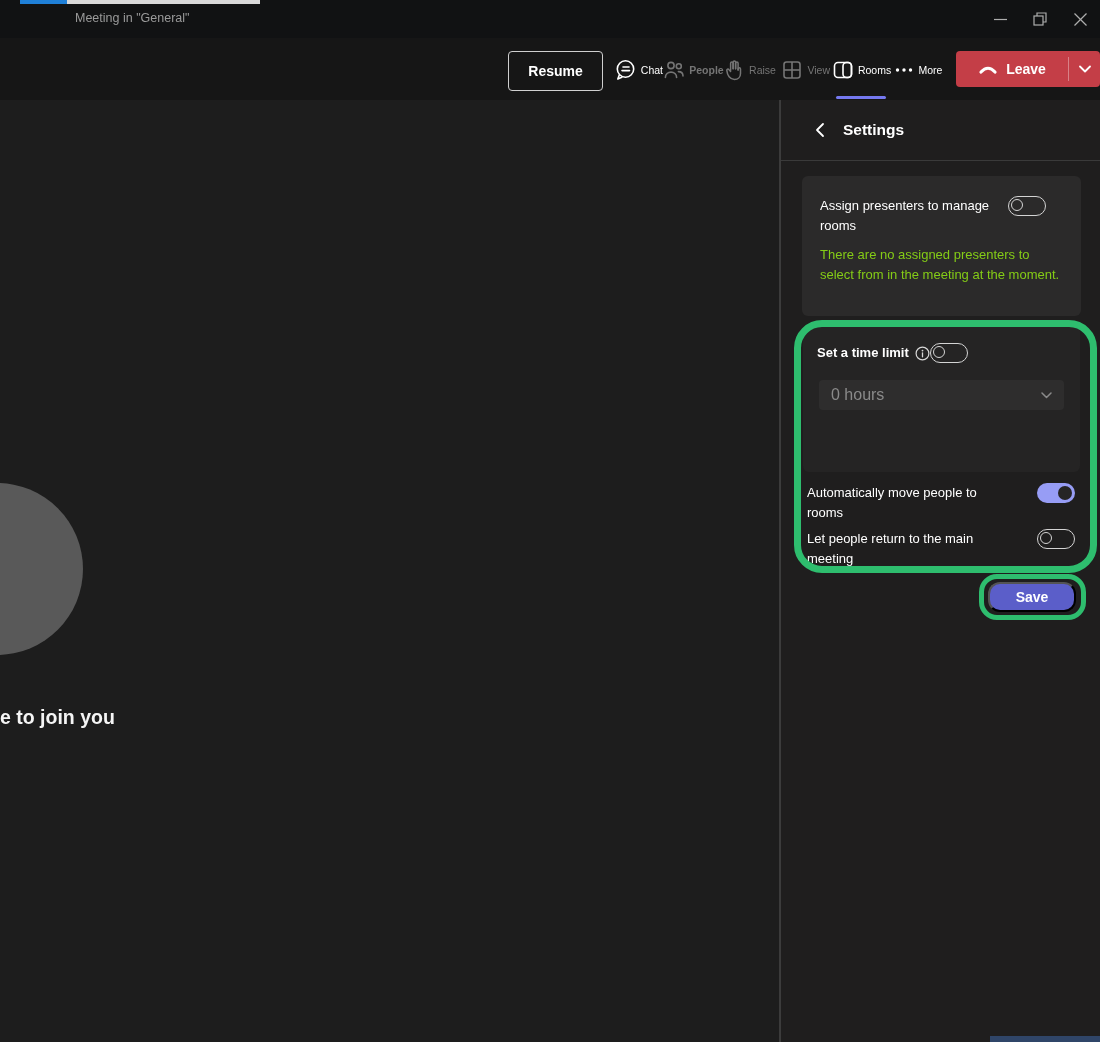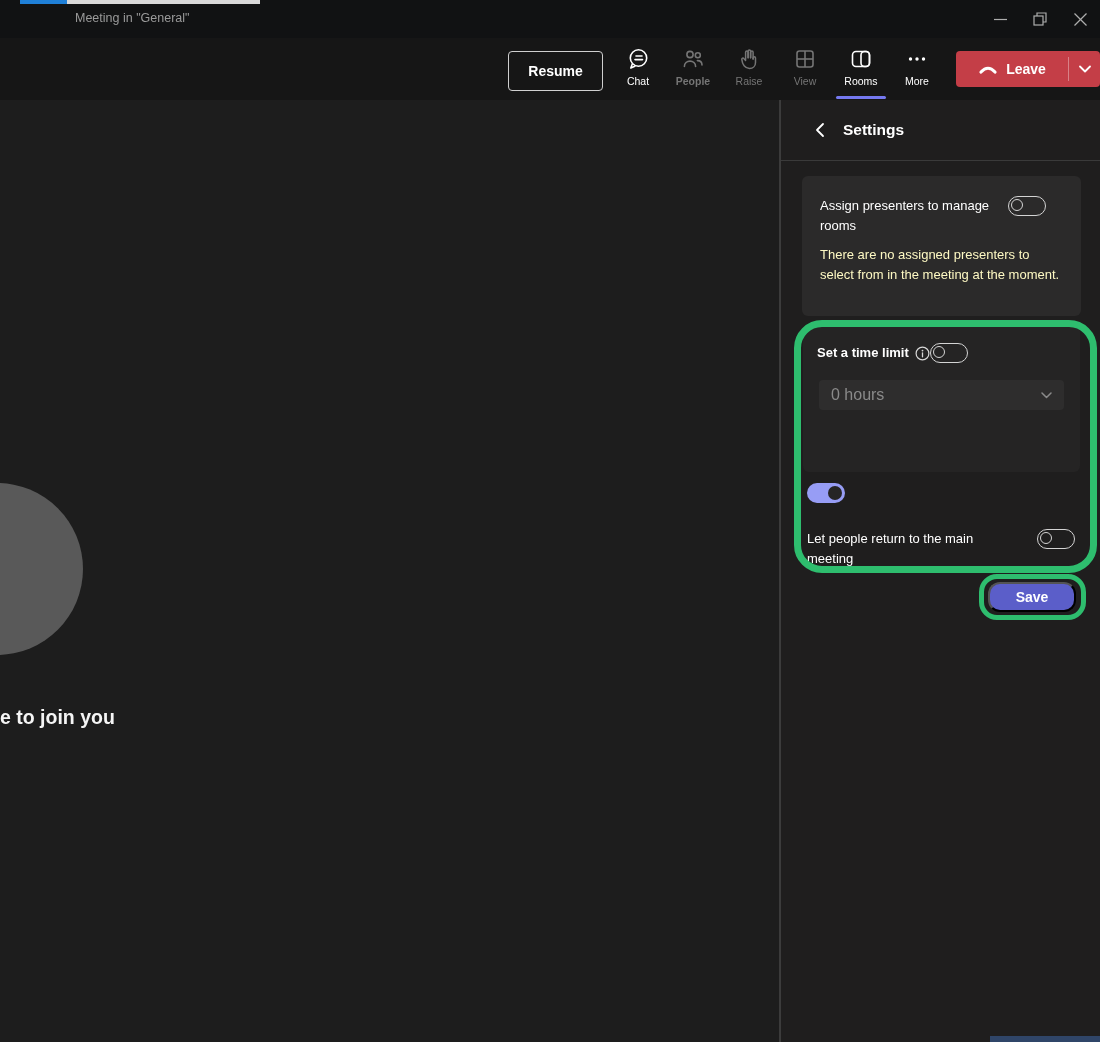--- a/index.html
+++ b/index.html
@@ -15,21 +15,21 @@
   .win-btn { position:absolute; top:0; width:32px; height:38px; display:flex; align-items:center; justify-content:center; color:#adadad; }
   .win-min { left:984px; } .win-restore { left:1024px; } .win-close { left:1064px; }
 
   
   .toolbar { position:absolute; left:0; top:38px; width:1100px; height:62px; background:#161616; }
   .resume-btn { position:absolute; left:508px; top:13px; width:95px; height:40px;
                 border:1.6px solid #cfcfcf; border-radius:4px; background:transparent;
                 color:#ffffff; font-weight:bold; font-size:14px;
                 display:flex; align-items:center; justify-content:center; }
   .tb-item { position:absolute; top:8px; width:50px; height:48px; display:flex;
-             flex-direction:column; align-items:center; justify-content:flex-start; gap:3px; }
+             flex-direction:row; align-items:center; justify-content:center; gap:3px; }
   .tb-item .ticon { width:26px; height:26px; display:flex; align-items:center; justify-content:center; }
   .tb-item .tlabel { font-size:10.5px; line-height:12px; }
   .tb-on { color:#ffffff; } .tb-off { color:#757575; }
   .rooms-underline { position:absolute; left:836px; top:58px; width:50px; height:3px;
                      background:#7579f0; border-radius:2px; }
   .leave-btn { position:absolute; left:956px; top:13px; width:144px; height:36px;
                background:#c43e47; border-radius:4px; display:flex; align-items:stretch; color:#fff; }
   .leave-main { flex:1; display:flex; align-items:center; justify-content:center; gap:8px;
                 font-weight:bold; font-size:14px; }
   .leave-divider { width:1px; background:rgba(255,255,255,.35); margin:6px 0; }
@@ -48,21 +48,21 @@
   .panel-header { position:absolute; left:0; top:0; width:320px; height:60px;
                   display:flex; align-items:center; padding-left:33px; gap:17px; color:#fff; }
   .panel-title { font-weight:bold; font-size:15.5px; color:#ffffff; }
   .panel-divider { position:absolute; left:0; top:60px; width:320px; height:1px; background:#3a3a3a; }
 
   .card1 { position:absolute; left:21px; top:76px; width:279px; height:140px;
            background:#2b2a2a; border-radius:6px; padding:20px 18px; }
   .card-row { display:flex; align-items:flex-start; }
   .setting-label { color:#ffffff; font-size:13px; line-height:20px; width:188px; }
   .setting-label.bold { font-weight:bold; width:auto; }
-  .setting-desc { margin-top:9px; color:#fef9c3; font-size:13px; line-height:20px; }
+  .setting-desc { margin-top:9px; color:#84cc16; font-size:13px; line-height:20px; }
 
   .card2 { position:absolute; left:22px; top:225px; width:277px; height:147px;
            background:#252424; border-radius:6px; padding:18px 14px; }
   .label-with-info { display:flex; align-items:center; gap:6px; }
   .dropdown { position:absolute; left:16px; width:245px; height:30px; background:#2e2d2d;
               border-radius:4px; display:flex; align-items:center; justify-content:space-between;
               padding:0 12px; color:#8a8a8a; font-size:16px; }
   .dd-hours { top:55px; } .dd-minutes { top:97px; }
 
   .toggle-row { position:absolute; left:26px; width:268px; display:flex;
@@ -263,20 +263,21 @@
         <span>0 hours</span>
         <span>
           <svg width="11" height="7" viewBox="0 0 11 7" fill="none" stroke="#8a8a8a" stroke-width="1.5" stroke-linecap="round" stroke-linejoin="round">
             <polyline points="1,1 5.5,5.5 10,1"></polyline>
           </svg>
         </span>
       </div>
     </div>
 
     <div class="toggle-row row-automove">
+      <div class="setting-label">Automatically move people to rooms</div>
       <div class="toggle on">
           <div class="knob"></div>
         </div>
     </div>
 
     <div class="toggle-row row-return">
       <div class="setting-label">Let people return to the main meeting</div>
       <div class="toggle off">
           <div class="knob"></div>
         </div>

